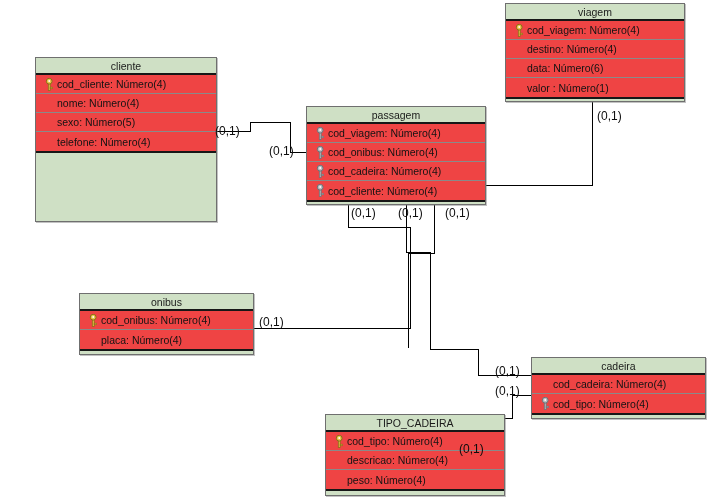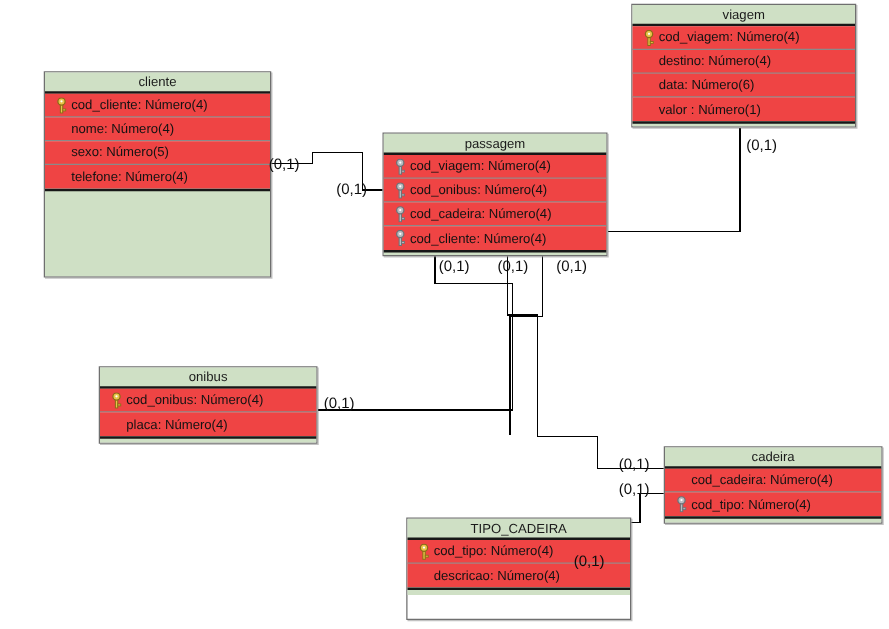--- a/index.html
+++ b/index.html
@@ -263,20 +263,24 @@
               <circle cx="5.2" cy="3.2" r="2.9" fill="#e8c54a" stroke="#8a6c15" stroke-width="1"></circle>
               <circle cx="5.2" cy="3.0" r="0.9" fill="#ffffff"></circle>
             </svg>
           </span>
           <span class="attr-text">cod_tipo: Número(4)</span>
         </div>
         <div class="attr-row">
           <span class="key-slot"></span>
           <span class="attr-text">descricao: Número(4)</span>
         </div>
+        <div class="attr-row">
+          <span class="key-slot"></span>
+          <span class="attr-text">peso: Número(4)</span>
+        </div>
       </div>
       <div class="ent-footer" style="height: 6px;"></div>
     </div>
     <div class="card-label" style="left: 215px; top: 126px;">(0,1)</div>
     <div class="card-label" style="left: 269px; top: 146px;">(0,1)</div>
     <div class="card-label" style="left: 597px; top: 111px;">(0,1)</div>
     <div class="card-label" style="left: 351px; top: 208px;">(0,1)</div>
     <div class="card-label" style="left: 398px; top: 208px;">(0,1)</div>
     <div class="card-label" style="left: 445px; top: 208px;">(0,1)</div>
     <div class="card-label" style="left: 259px; top: 317px;">(0,1)</div>

